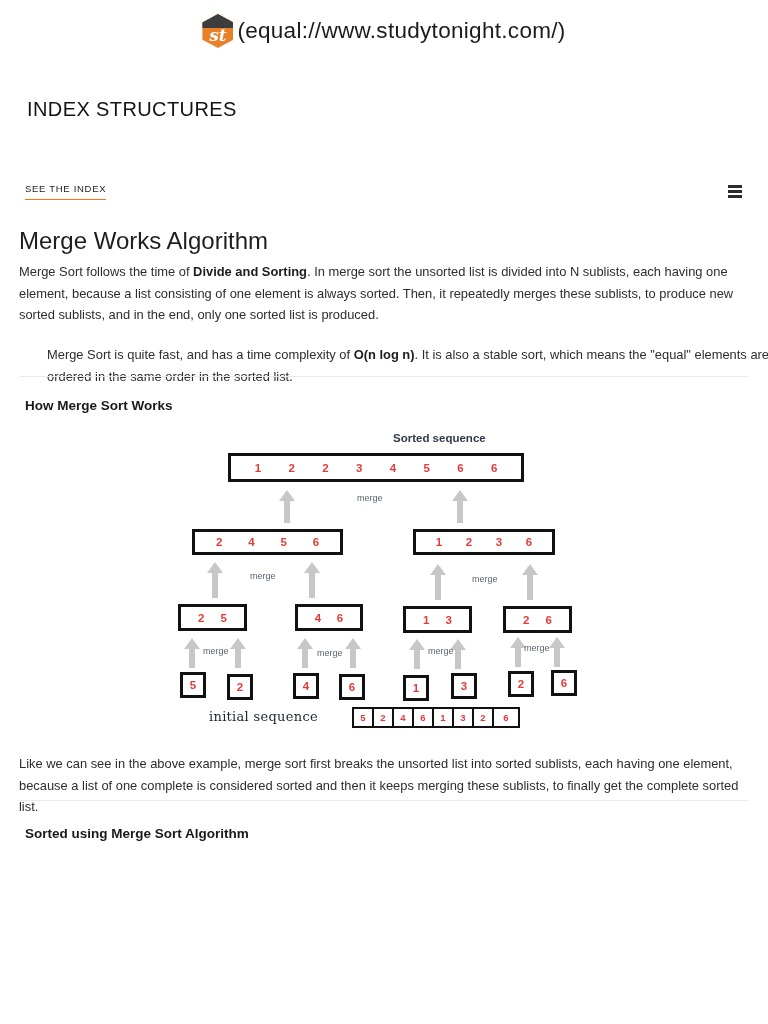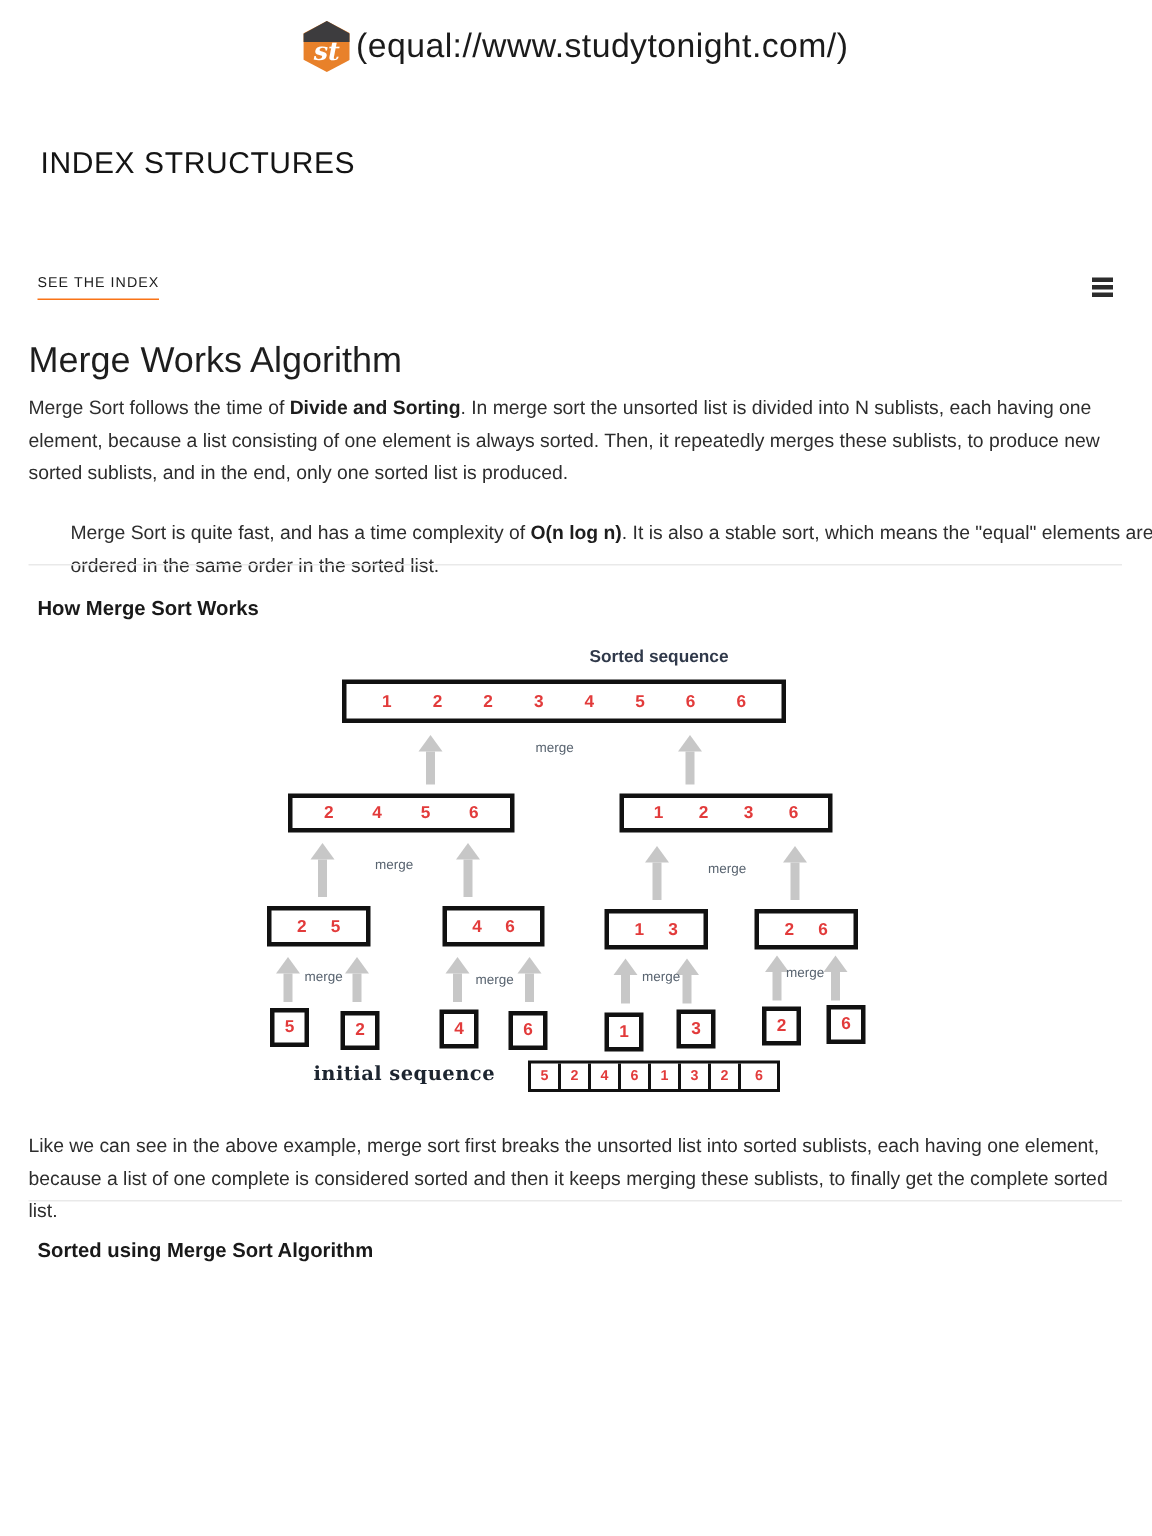--- a/index.html
+++ b/index.html
@@ -41,21 +41,21 @@
   .diagram { position:absolute; top:432px; left:0; width:768px; height:302px; }
   .seq-box { position:absolute; border:3px solid #111; background:#fff; display:flex; align-items:center; justify-content:space-around; }
   .seq-box .num { color:#e23b3b; font-weight:bold; font-size:11.5px; }
   .single-box { position:absolute; width:26px; height:26px; border:3px solid #111; background:#fff; display:flex; align-items:center; justify-content:center; color:#e23b3b; font-weight:bold; font-size:11.5px; }
   .sorted-label { position:absolute; font-size:11.5px; font-weight:bold; color:#30394a; }
   .merge-label { position:absolute; font-size:9px; color:#596470; }
   .up-arrow { position:absolute; width:16px; }
   .up-arrow::before { content:""; display:block; margin:0 auto; width:0; height:0;
      border-left:8px solid transparent; border-right:8px solid transparent; border-bottom:11px solid #c7c7c7; }
   .up-arrow .stem { display:block; margin:0 auto; width:6px; background:#c7c7c7; }
-  .initial-label { position:absolute; left:209px; top:277px; font-family:"DejaVu Serif", serif; font-weight:bold; font-size:13px; color:#1d2530; letter-spacing:0.3px; }
+  .initial-label { position:absolute; left:209px; top:277px; font-family:"DejaVu Serif", serif; font-weight:normal; font-size:13px; color:#1d2530; letter-spacing:0.3px; }
   .initial-row { position:absolute; left:352px; top:275px; display:flex; border:2px solid #111; }
   .initial-row .num { width:20px; height:17px; border-right:2px solid #111; display:flex; align-items:center; justify-content:center; color:#e23b3b; font-size:9.5px; font-weight:bold; }
   .initial-row .num:last-child { border-right:none; width:24px; }
 </style>
 </head>
 <body>
 
 <div class="page">
 
   <div class="site-header">

